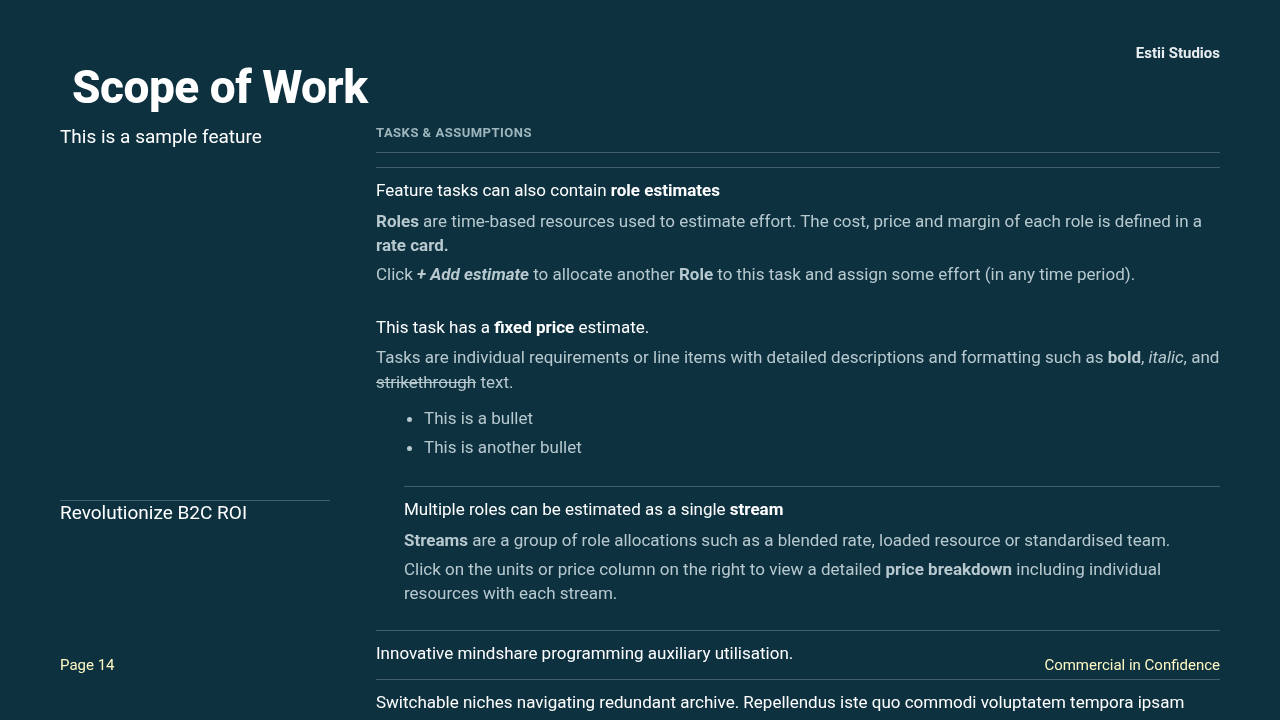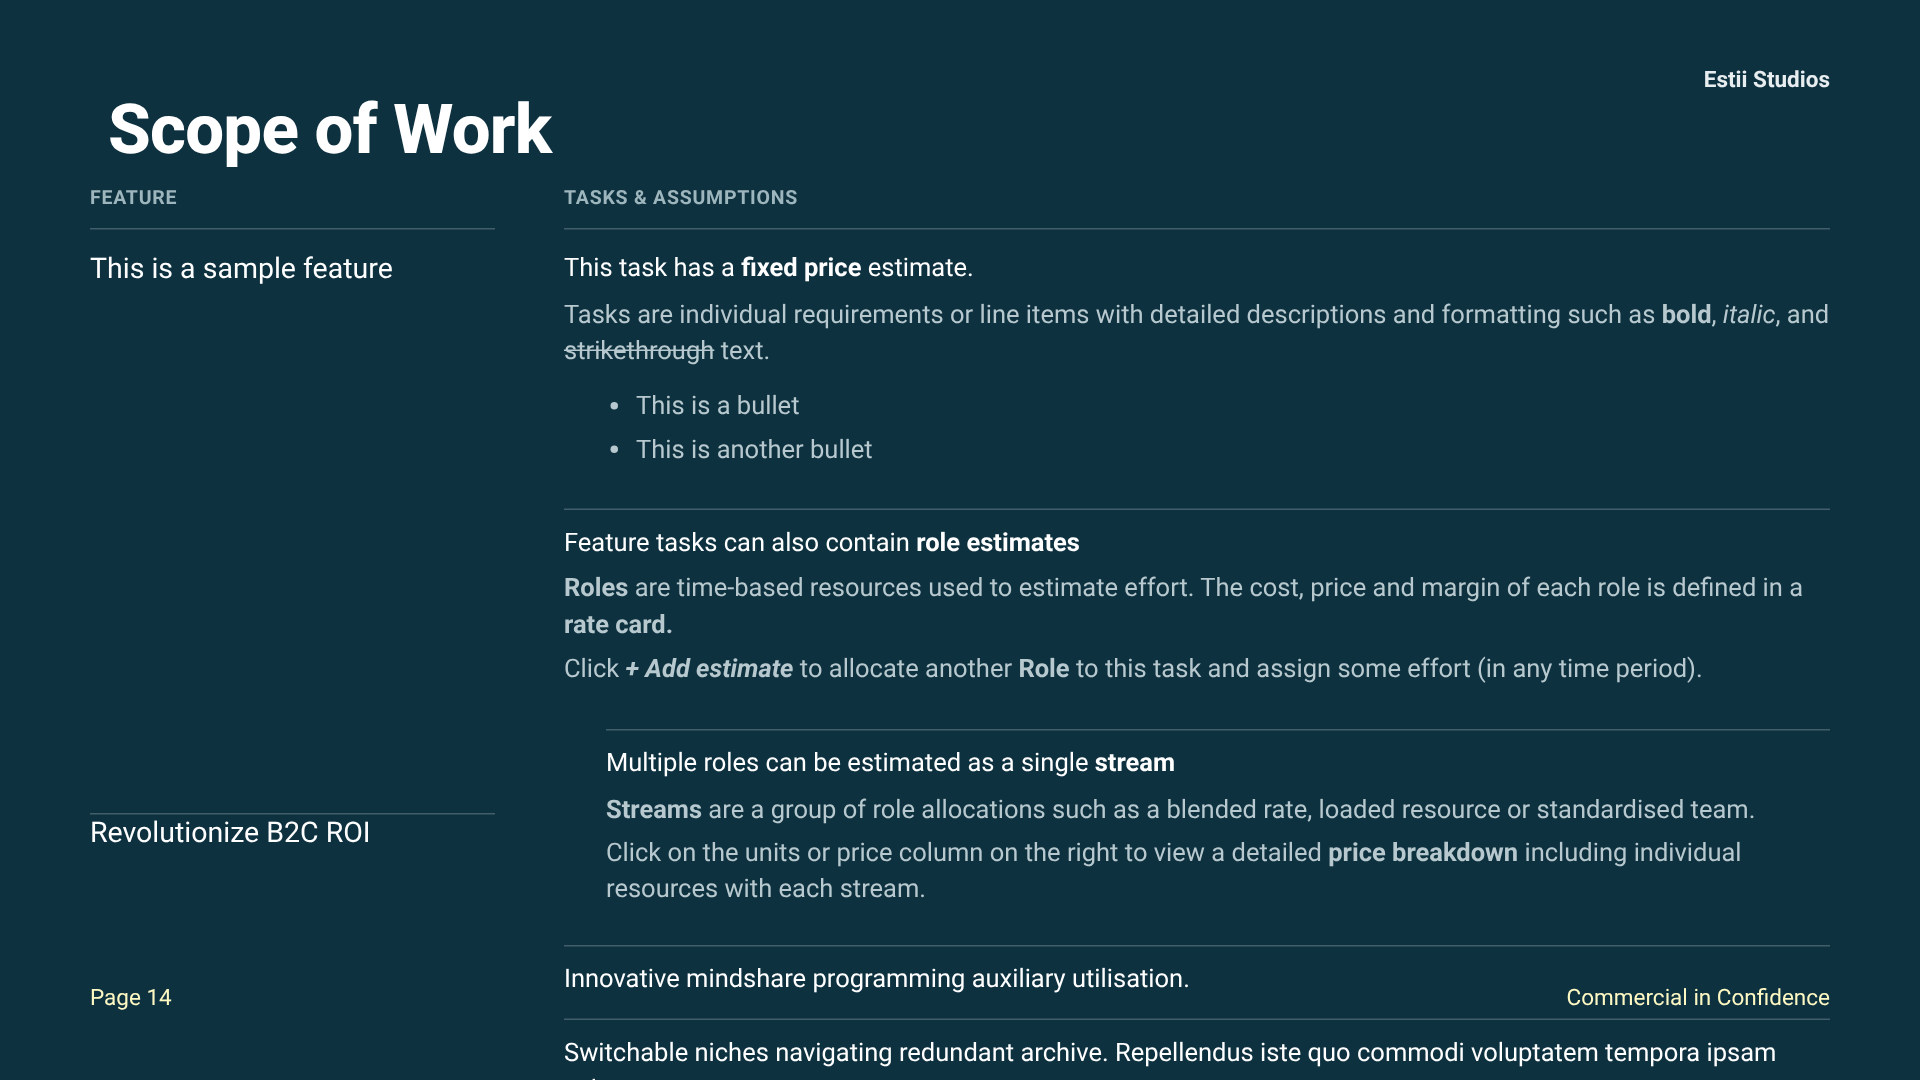--- a/index.html
+++ b/index.html
@@ -101,58 +101,57 @@
   }
 </style>
 </head>
 <body>
 
 <div class="brand">Estii Studios</div>
 <div class="title">Scope of Work</div>
 
 <div class="content">
   <div class="col-left">
-    <div class="col-header">FEATURE</div>
     <div class="feature-name">This is a sample feature</div>
     <div style="height: 346px;"></div>
     <div class="feature-row-sep">
       <div class="feature-name">Revolutionize B2C ROI</div>
     </div>
   </div>
 
   <div class="col-right">
     <div class="col-header">TASKS &amp; ASSUMPTIONS</div>
+
+    <div class="task-block task-sep">
+      <div class="task-title">
+        <span>Feature tasks can also contain </span><span class="bold">role estimates</span>
+      </div>
+      <div class="task-body">
+        <p>
+          <span class="bold">Roles</span><span> are time-based resources used to estimate effort. The cost, price and margin of each role is defined in a </span><span class="bold">rate card.</span>
+        </p>
+        <p>
+          <span>Click </span><span class="bold italic">+ Add estimate</span><span> to allocate another </span><span class="bold">Role</span><span> to this task and assign some effort (in any time period).</span>
+        </p>
+      </div>
+    </div>
 
     <div class="task-block">
       <div class="task-title">
         <span>This task has a </span><span class="bold">fixed price</span><span> estimate.</span>
       </div>
       <div class="task-body">
         <p>
           <span>Tasks are individual requirements or line items with detailed descriptions and formatting such as </span><span class="bold">bold</span><span>, </span><span class="italic">italic</span><span>, and </span><span class="strike">strikethrough</span><span> text.</span>
         </p>
       </div>
       <ul class="bullets">
         <li>This is a bullet</li>
         <li>This is another bullet</li>
       </ul>
-    </div>
-
-    <div class="task-block task-sep">
-      <div class="task-title">
-        <span>Feature tasks can also contain </span><span class="bold">role estimates</span>
-      </div>
-      <div class="task-body">
-        <p>
-          <span class="bold">Roles</span><span> are time-based resources used to estimate effort. The cost, price and margin of each role is defined in a </span><span class="bold">rate card.</span>
-        </p>
-        <p>
-          <span>Click </span><span class="bold italic">+ Add estimate</span><span> to allocate another </span><span class="bold">Role</span><span> to this task and assign some effort (in any time period).</span>
-        </p>
-      </div>
     </div>
 
     <div class="task-block task-sep" style="padding-bottom:10px;margin-left:28px;">
       <div class="task-title">
         <span>Multiple roles can be estimated as a single </span><span class="bold">stream</span>
       </div>
       <div class="task-body">
         <p>
           <span class="bold">Streams</span><span> are a group of role allocations such as a blended rate, loaded resource or standardised team.</span>
         </p>

